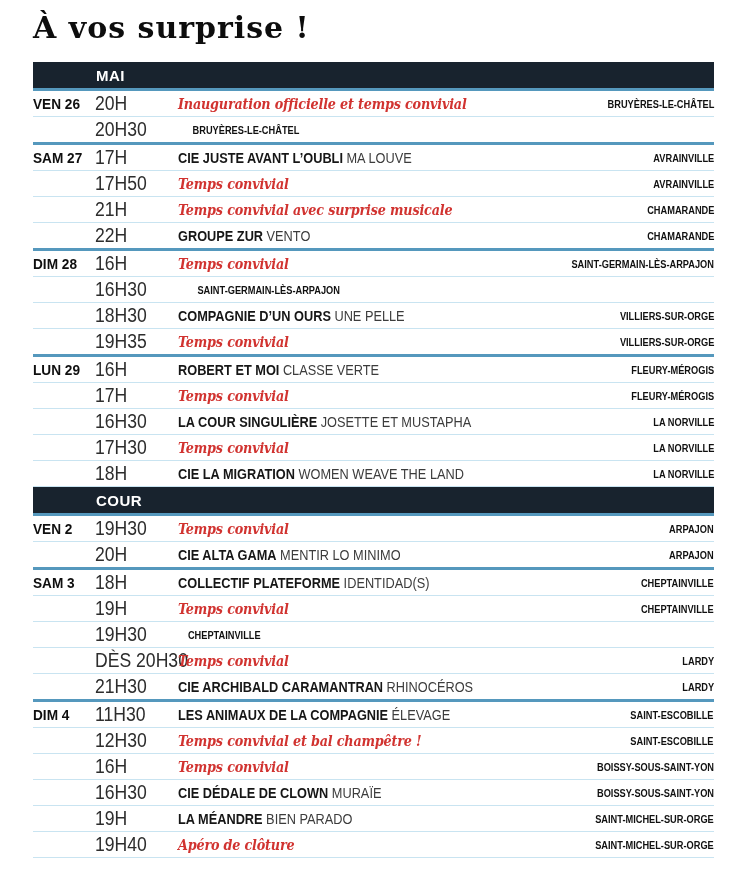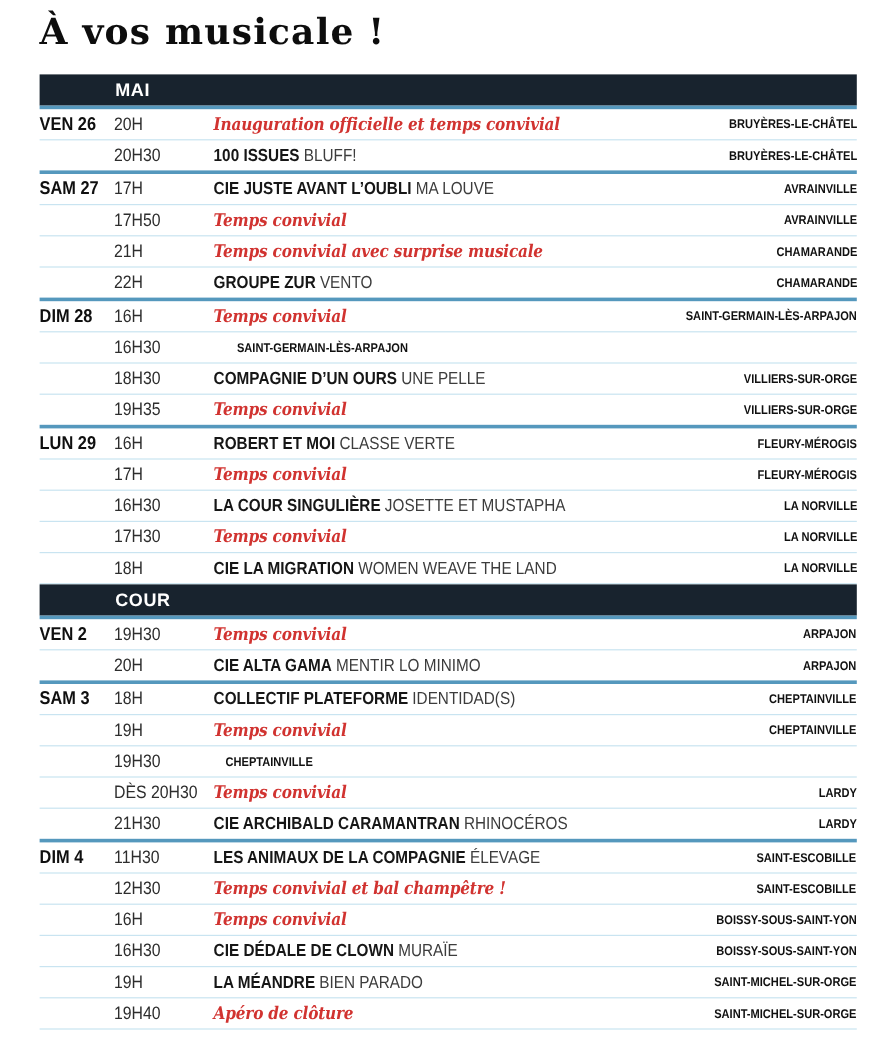--- a/index.html
+++ b/index.html
@@ -43,21 +43,21 @@
   .section-body{border-bottom:1px solid var(--div-light);}
   .row{
     display:flex;align-items:center;
     height:25px;
     border-top:1px solid var(--div-light);
     white-space:nowrap;
   }
   .row.day-start{border-top:3px solid var(--div-strong);}
   .section-body .row:first-child.day-start{border-top-width:3px;}
   .c-day{width:62px;flex:none;font-size:15.5px;font-weight:bold;color:#0f0f0f;}
-  .c-time{width:83px;flex:none;font-size:15px;color:var(--time);}
+  .c-time{width:83px;flex:none;font-size:20px;color:var(--time);}
   .c-event{flex:1 1 auto;min-width:0;font-size:14.5px;}
   .c-loc{flex:none;text-align:center;font-size:10.5px;font-weight:bold;color:#101010;}
   .cond{
     display:inline-block;
     transform:scaleX(0.88);
     transform-origin:0 50%;
     white-space:nowrap;
   }
   .c-loc .cond{transform-origin:100% 50%;}
   .ev-name{font-weight:bold;color:var(--text);}
@@ -68,36 +68,35 @@
     font-weight:bold;
     font-size:14.5px;
     color:var(--red);
     letter-spacing:-0.2px;
   }
 </style>
 </head>
 <body>
 
 <div class="page">
-  <h1 class="title">À vos musicale !</h1>
+  <h1 class="title">À vos surprise !</h1>
   <div class="agenda">
       <div class="section-bar">
         <span>MAI</span>
       </div>
       <div class="section-body">
         <div class="row day-start">
           <span class="c-day"><span class="cond">VEN 26</span></span>
           <span class="c-time"><span class="cond">20H</span></span>
           <span class="c-event"><span class="cond note">Inauguration officielle et temps convivial</span></span>
           <span class="c-loc"><span class="cond">BRUYÈRES-LE-CHÂTEL</span></span>
         </div>
         <div class="row">
           <span class="c-day"></span>
           <span class="c-time"><span class="cond">20H30</span></span>
-          <span class="c-event"><span class="cond"><span class="ev-name">100 ISSUES</span><span class="ev-sub">BLUFF!</span></span></span>
           <span class="c-loc"><span class="cond">BRUYÈRES-LE-CHÂTEL</span></span>
         </div>
         <div class="row day-start">
           <span class="c-day"><span class="cond">SAM 27</span></span>
           <span class="c-time"><span class="cond">17H</span></span>
           <span class="c-event"><span class="cond"><span class="ev-name">CIE JUSTE AVANT L’OUBLI</span><span class="ev-sub">MA LOUVE</span></span></span>
           <span class="c-loc"><span class="cond">AVRAINVILLE</span></span>
         </div>
         <div class="row">
           <span class="c-day"></span>

